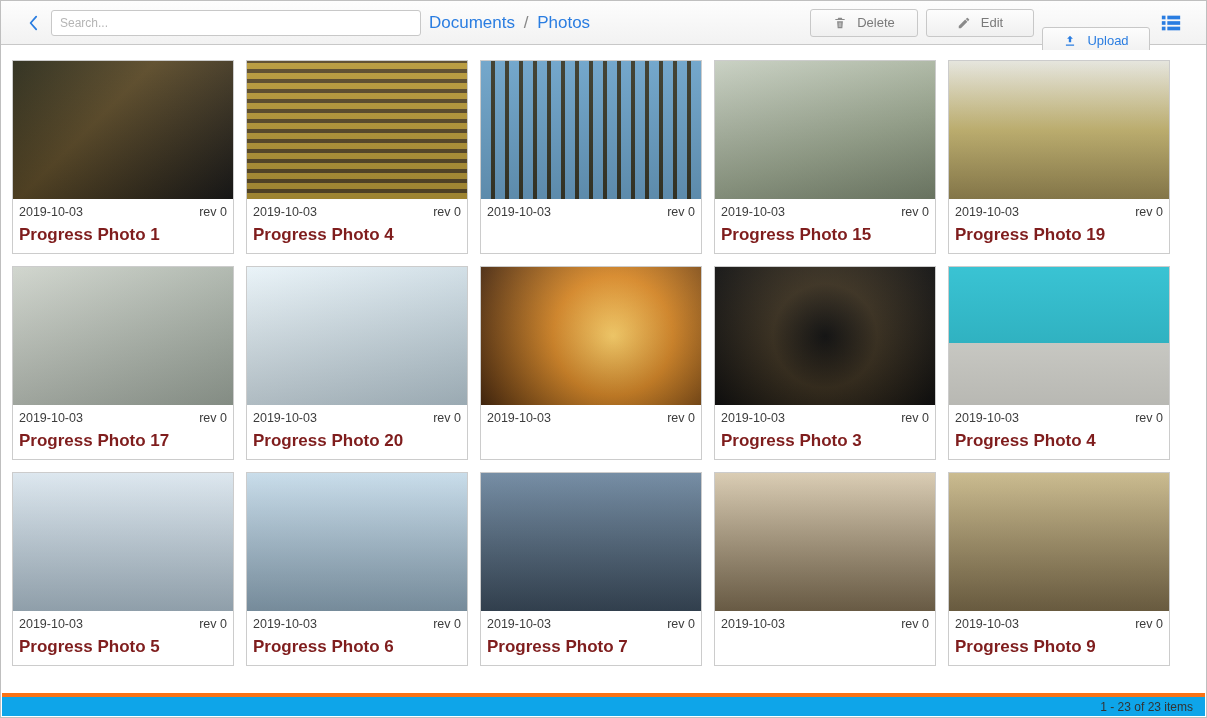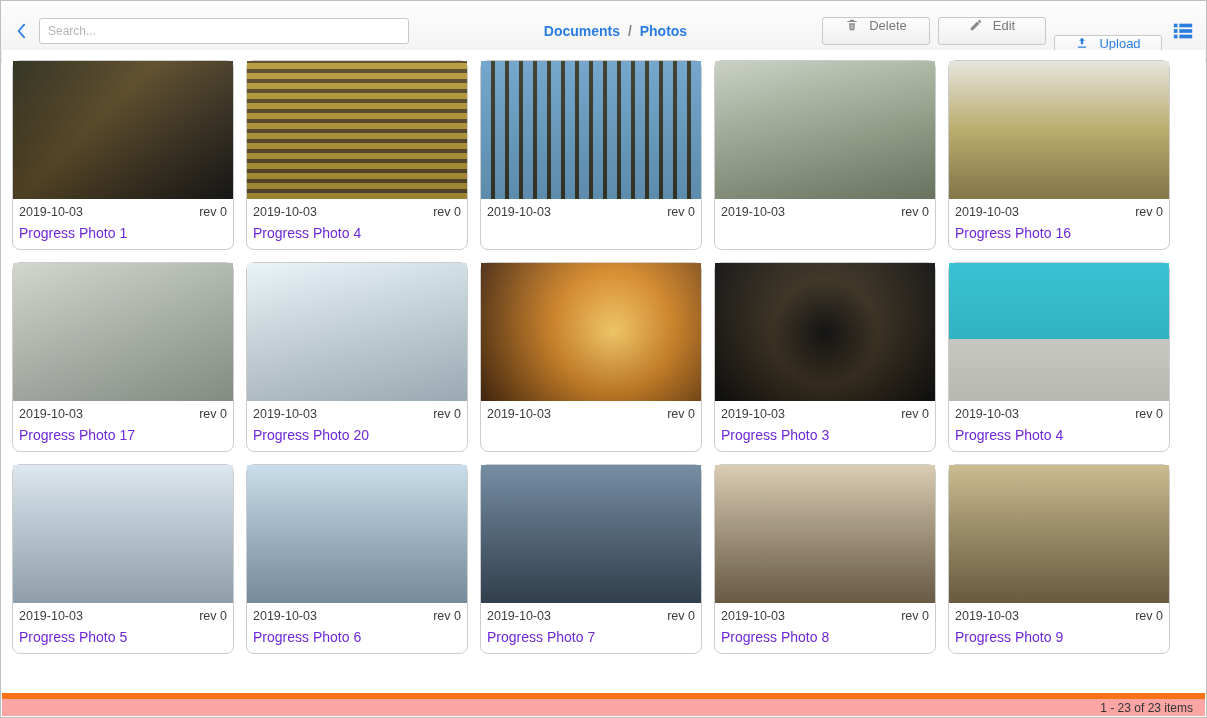--- a/index.html
+++ b/index.html
@@ -16,22 +16,22 @@
     .outer-frame {
       width: 1207px;
       height: 718px;
       border: 1px solid #bfbfbf;
       background: #fff;
       position: relative;
     }
     .toolbar {
       display: flex;
       align-items: center;
-      height: 60px;
-      padding: 0 10px;
+      height: 44px;
+      padding: 0 22px;
       background: linear-gradient(#fdfdfd, #f2f2f2);
       border-bottom: 1px solid #c8c8c8;
       gap: 8px;
     }
     .back-btn {
       width: 20px;
       height: 28px;
       display: flex;
       align-items: center;
       justify-content: center;
@@ -45,38 +45,38 @@
       border: 1px solid #c8c8c8;
       border-radius: 3px;
       background: #fff;
       padding: 0 8px;
       font-size: 12px;
       color: #555;
     }
     .search-box::placeholder { color: #b5b5b5; }
     .breadcrumb {
       flex: 1;
-      text-align: center;
-      font-size: 14px;
+      text-align: left;
+      font-size: 17px;
       color: #2a7de1;
-      font-weight: bold;
     }
     .breadcrumb .sep { color: #888; margin: 0 4px; }
     .tb-buttons {
       display: flex;
       gap: 8px;
       align-items: center;
     }
     .tb-btn {
       height: 28px;
       min-width: 108px;
       border: 1px solid #c8c8c8;
       border-radius: 3px;
       background: linear-gradient(#fdfdfd, #f0f0f0);
       display: flex;
+      align-items: center;
       justify-content: center;
       gap: 10px;
       font-size: 13px;
       color: #7a7a7a;
       cursor: pointer;
       padding: 0 12px;
     }
     .tb-btn.primary {
       color: #2a7de1;
       margin-top: 36px;
@@ -104,53 +104,53 @@
     .grid {
       display: grid;
       grid-template-columns: repeat(5, 222px);
       gap: 12px 12px;
       padding: 4px;
     }
     .card {
       width: 222px;
       background: #fff;
       border: 1px solid #ccc;
-      border-radius: 8px;
+      border-radius: 0;
       cursor: pointer;
       display: flex;
       flex-direction: column;
     }
     .thumb {
       width: 100%;
       height: 138px;
       background: #ddd;
       position: relative;
       overflow: hidden;
     }
     .meta-row {
       display: flex;
       justify-content: space-between;
       padding: 6px 6px 2px 6px;
       font-size: 12.5px;
       color: #3c3c3c;
     }
     .title-row {
       padding: 4px 6px 8px 6px;
-      font-size: 14px;
-      font-weight: normal;
-      color: #6d28d9;
+      font-size: 17px;
+      font-weight: bold;
+      color: #7f1d1d;
     }
     .status-bar {
       position: absolute;
       left: 1px;
       right: 1px;
       bottom: 1px;
       height: 23px;
-      background: #fca5a5;
-      border-top: 6px solid #f97316;
+      background: #0ea5e9;
+      border-top: 4px solid #f97316;
       display: flex;
       justify-content: flex-end;
       align-items: center;
       padding: 0 12px;
       font-size: 12px;
       color: #333;
     }
     
     .th0 { background: linear-gradient(135deg,#2b2b1a 0%,#5b4a28 40%,#1a1a1a 100%); }
     .th1 { background: repeating-linear-gradient(0deg,#b89a3a 0,#b89a3a 6px,#5a4a2a 6px,#5a4a2a 10px); }
@@ -247,28 +247,29 @@
             <span>2019-10-03</span>
             <span>rev 0</span>
           </div>
         </div>
         <div class="card">
           <div class="thumb th3"></div>
           <div class="meta-row">
             <span>2019-10-03</span>
             <span>rev 0</span>
           </div>
+          <div class="title-row">Progress Photo 15</div>
         </div>
         <div class="card">
           <div class="thumb th4"></div>
           <div class="meta-row">
             <span>2019-10-03</span>
             <span>rev 0</span>
           </div>
-          <div class="title-row">Progress Photo 16</div>
+          <div class="title-row">Progress Photo 19</div>
         </div>
         <div class="card">
           <div class="thumb th5"></div>
           <div class="meta-row">
             <span>2019-10-03</span>
             <span>rev 0</span>
           </div>
           <div class="title-row">Progress Photo 17</div>
         </div>
         <div class="card">
@@ -325,21 +326,20 @@
             <span>rev 0</span>
           </div>
           <div class="title-row">Progress Photo 7</div>
         </div>
         <div class="card">
           <div class="thumb th13"></div>
           <div class="meta-row">
             <span>2019-10-03</span>
             <span>rev 0</span>
           </div>
-          <div class="title-row">Progress Photo 8</div>
         </div>
         <div class="card">
           <div class="thumb th14"></div>
           <div class="meta-row">
             <span>2019-10-03</span>
             <span>rev 0</span>
           </div>
           <div class="title-row">Progress Photo 9</div>
         </div>
       </div>

